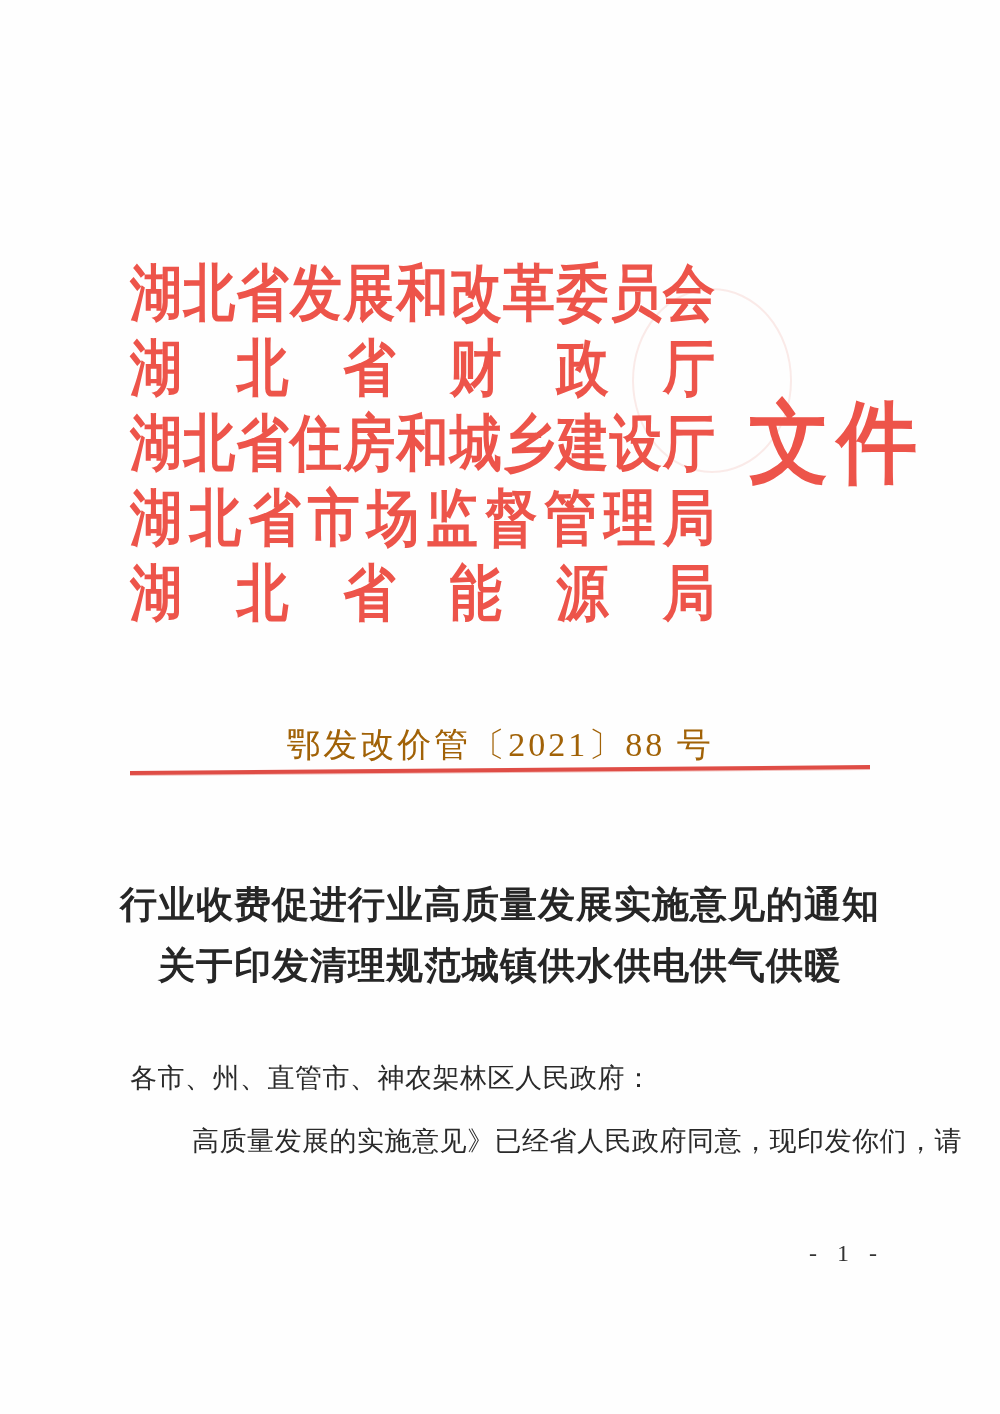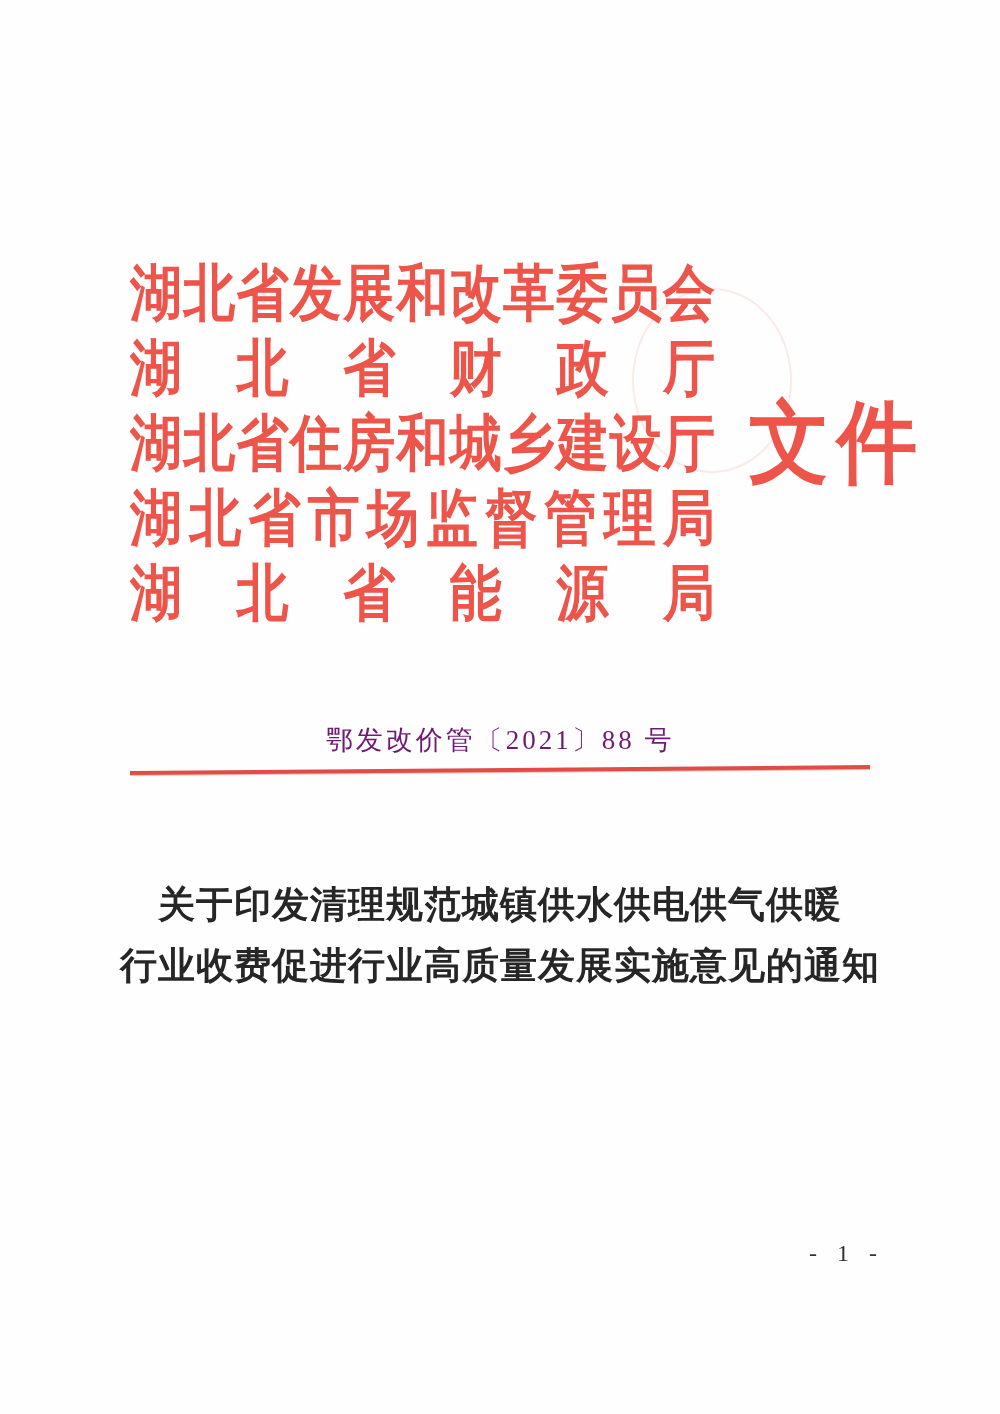--- a/index.html
+++ b/index.html
@@ -58,23 +58,23 @@
     border-radius: 50%;
   }
 
   
   .doc-number {
     position: absolute;
     top: 722px;
     left: 0;
     width: 100%;
     text-align: center;
-    font-size: 27px;
+    font-size: 34px;
     letter-spacing: 3px;
-    color: #701a75;
+    color: #a16207;
   }
 
   
   .red-rule {
     position: absolute;
     top: 768px;
     left: 130px;
     width: 740px;
     height: 4px;
     background: #df4d46;
@@ -195,24 +195,26 @@
         </div>
       </div>
     <div class="doc-word">文件</div>
   </div>
 
   <div class="doc-number">鄂发改价管〔2021〕88 号</div>
 
   <div class="red-rule"></div>
 
   <div class="doc-title">
+      <div class="title-line">行业收费促进行业高质量发展实施意见的通知</div>
       <div class="title-line">关于印发清理规范城镇供水供电供气供暖</div>
-      <div class="title-line">行业收费促进行业高质量发展实施意见的通知</div>
     </div>
 
   <div class="body-text">
+    <div class="salutation">各市、州、直管市、神农架林区人民政府：</div>
     <div>
+        <div class="para-line">高质量发展的实施意见》已经省人民政府同意，现印发你们，请</div>
       </div>
   </div>
 
   <div class="page-number">- 1 -</div>
 
 </div>
 
 </body></html>

